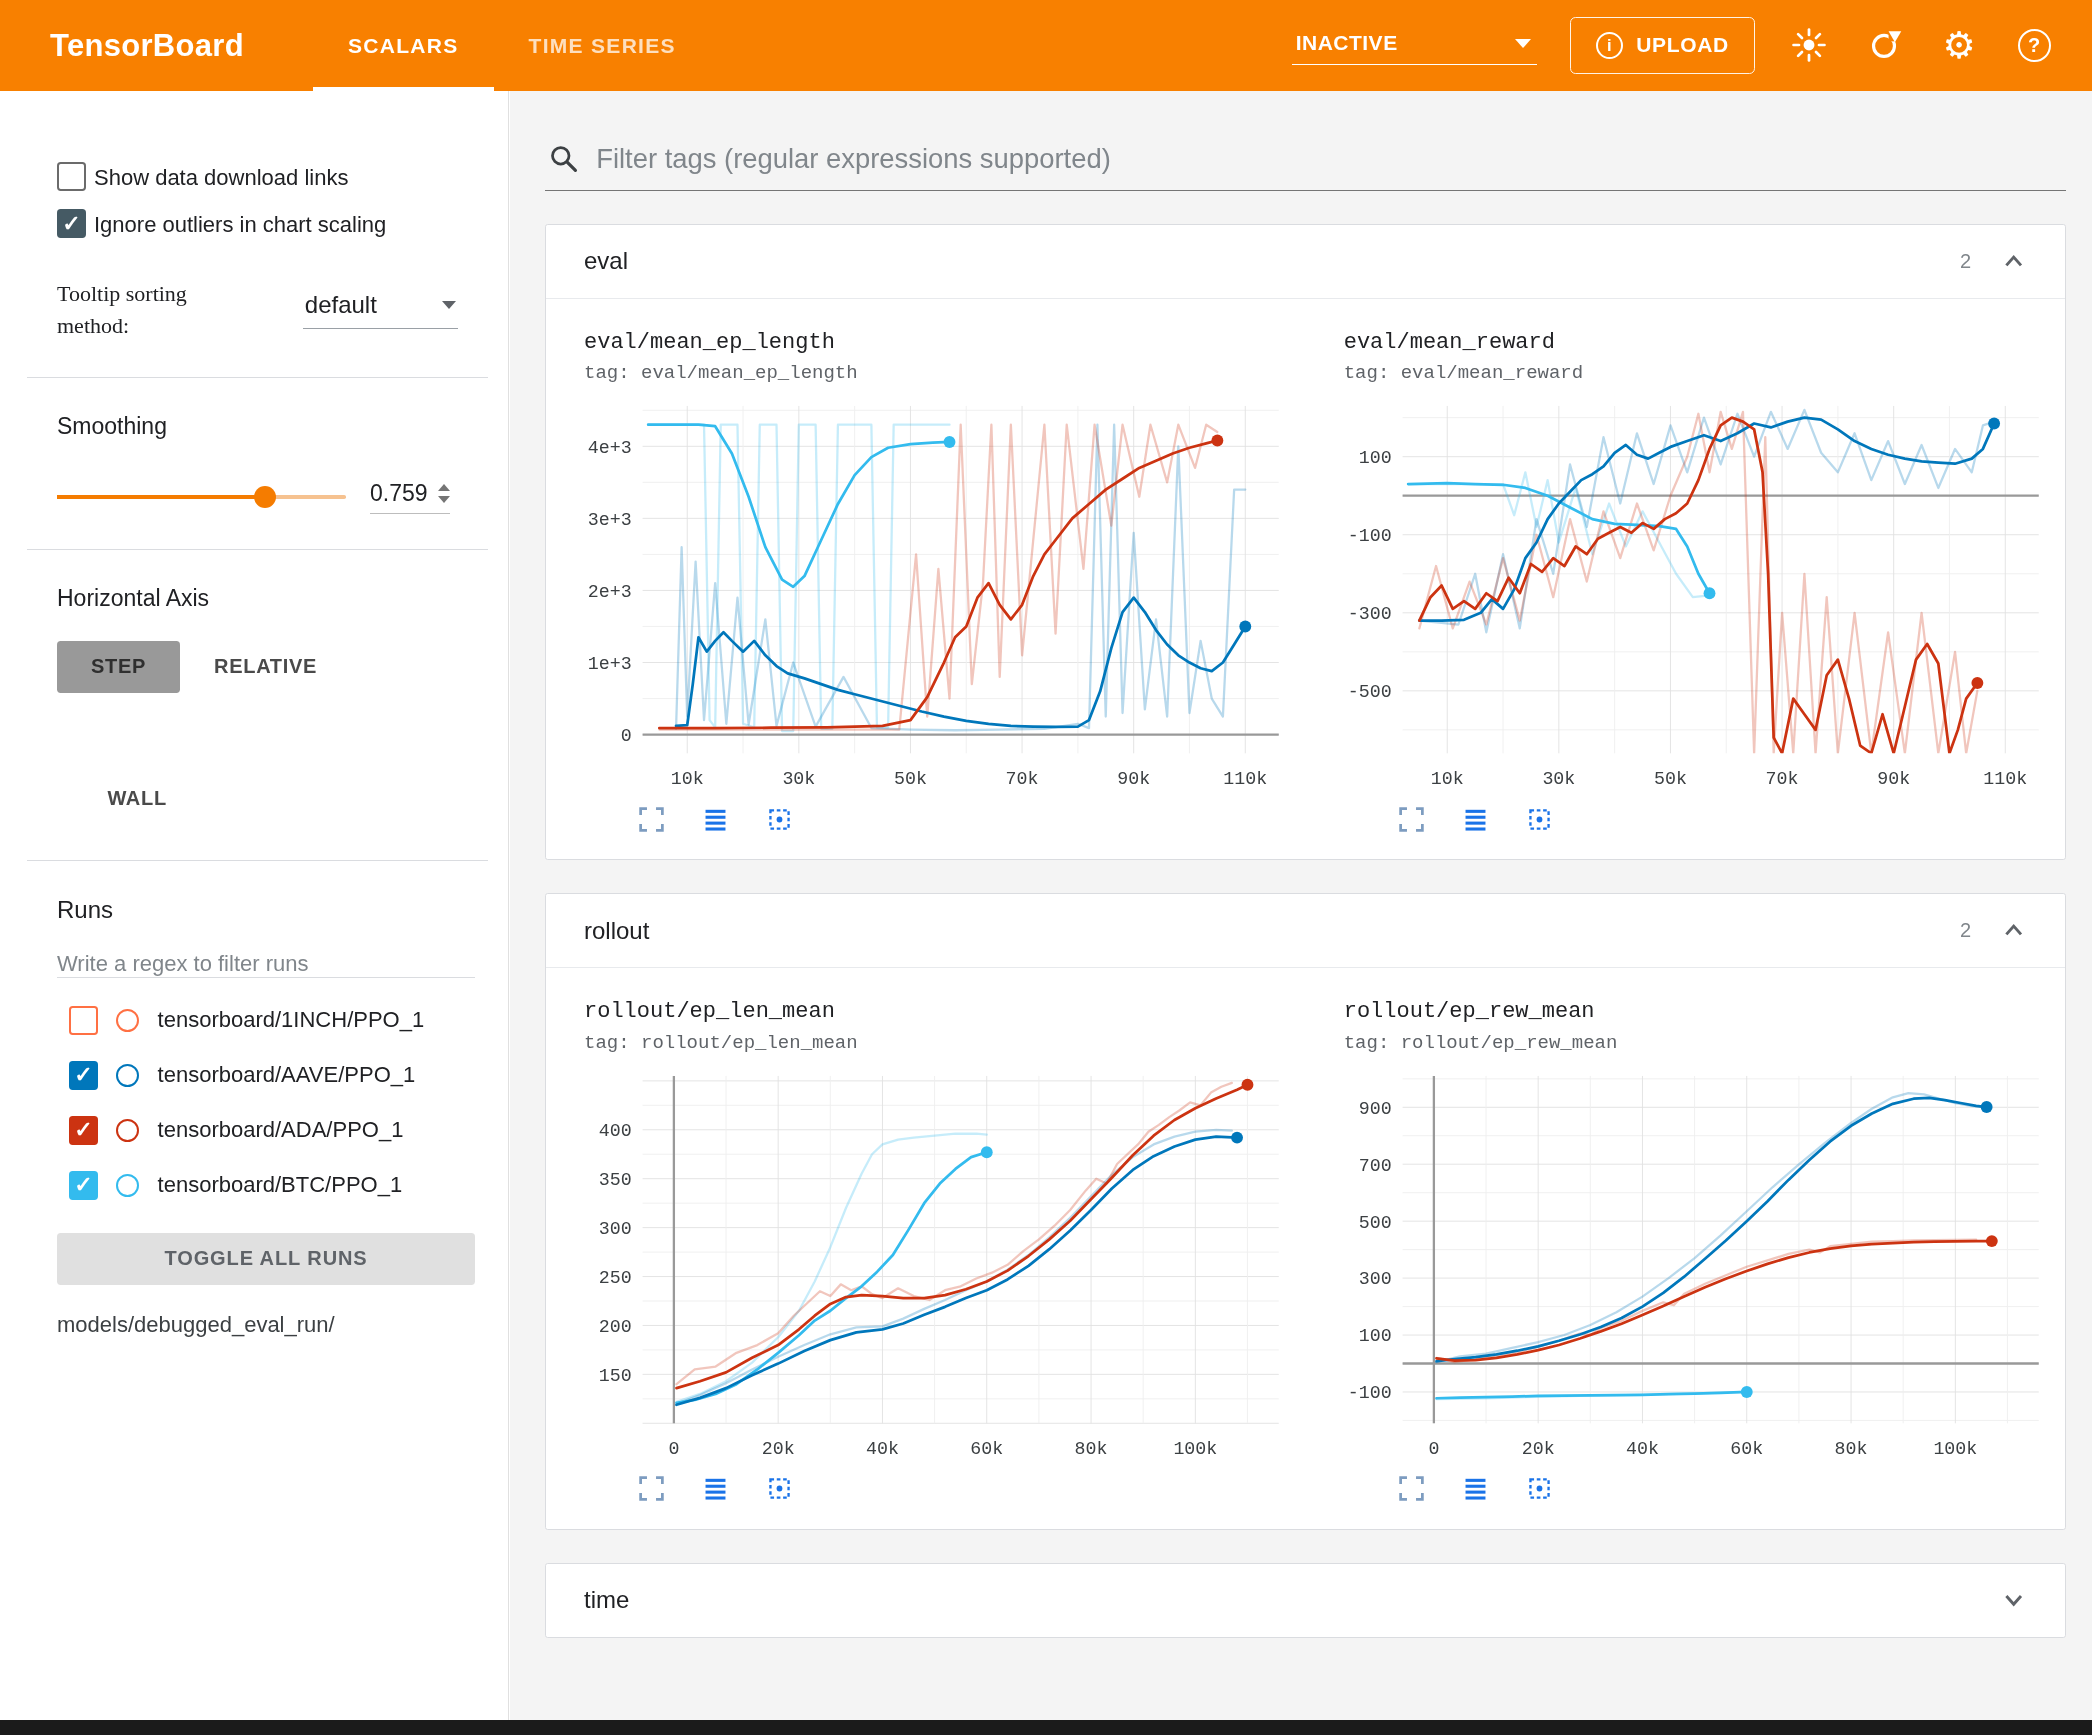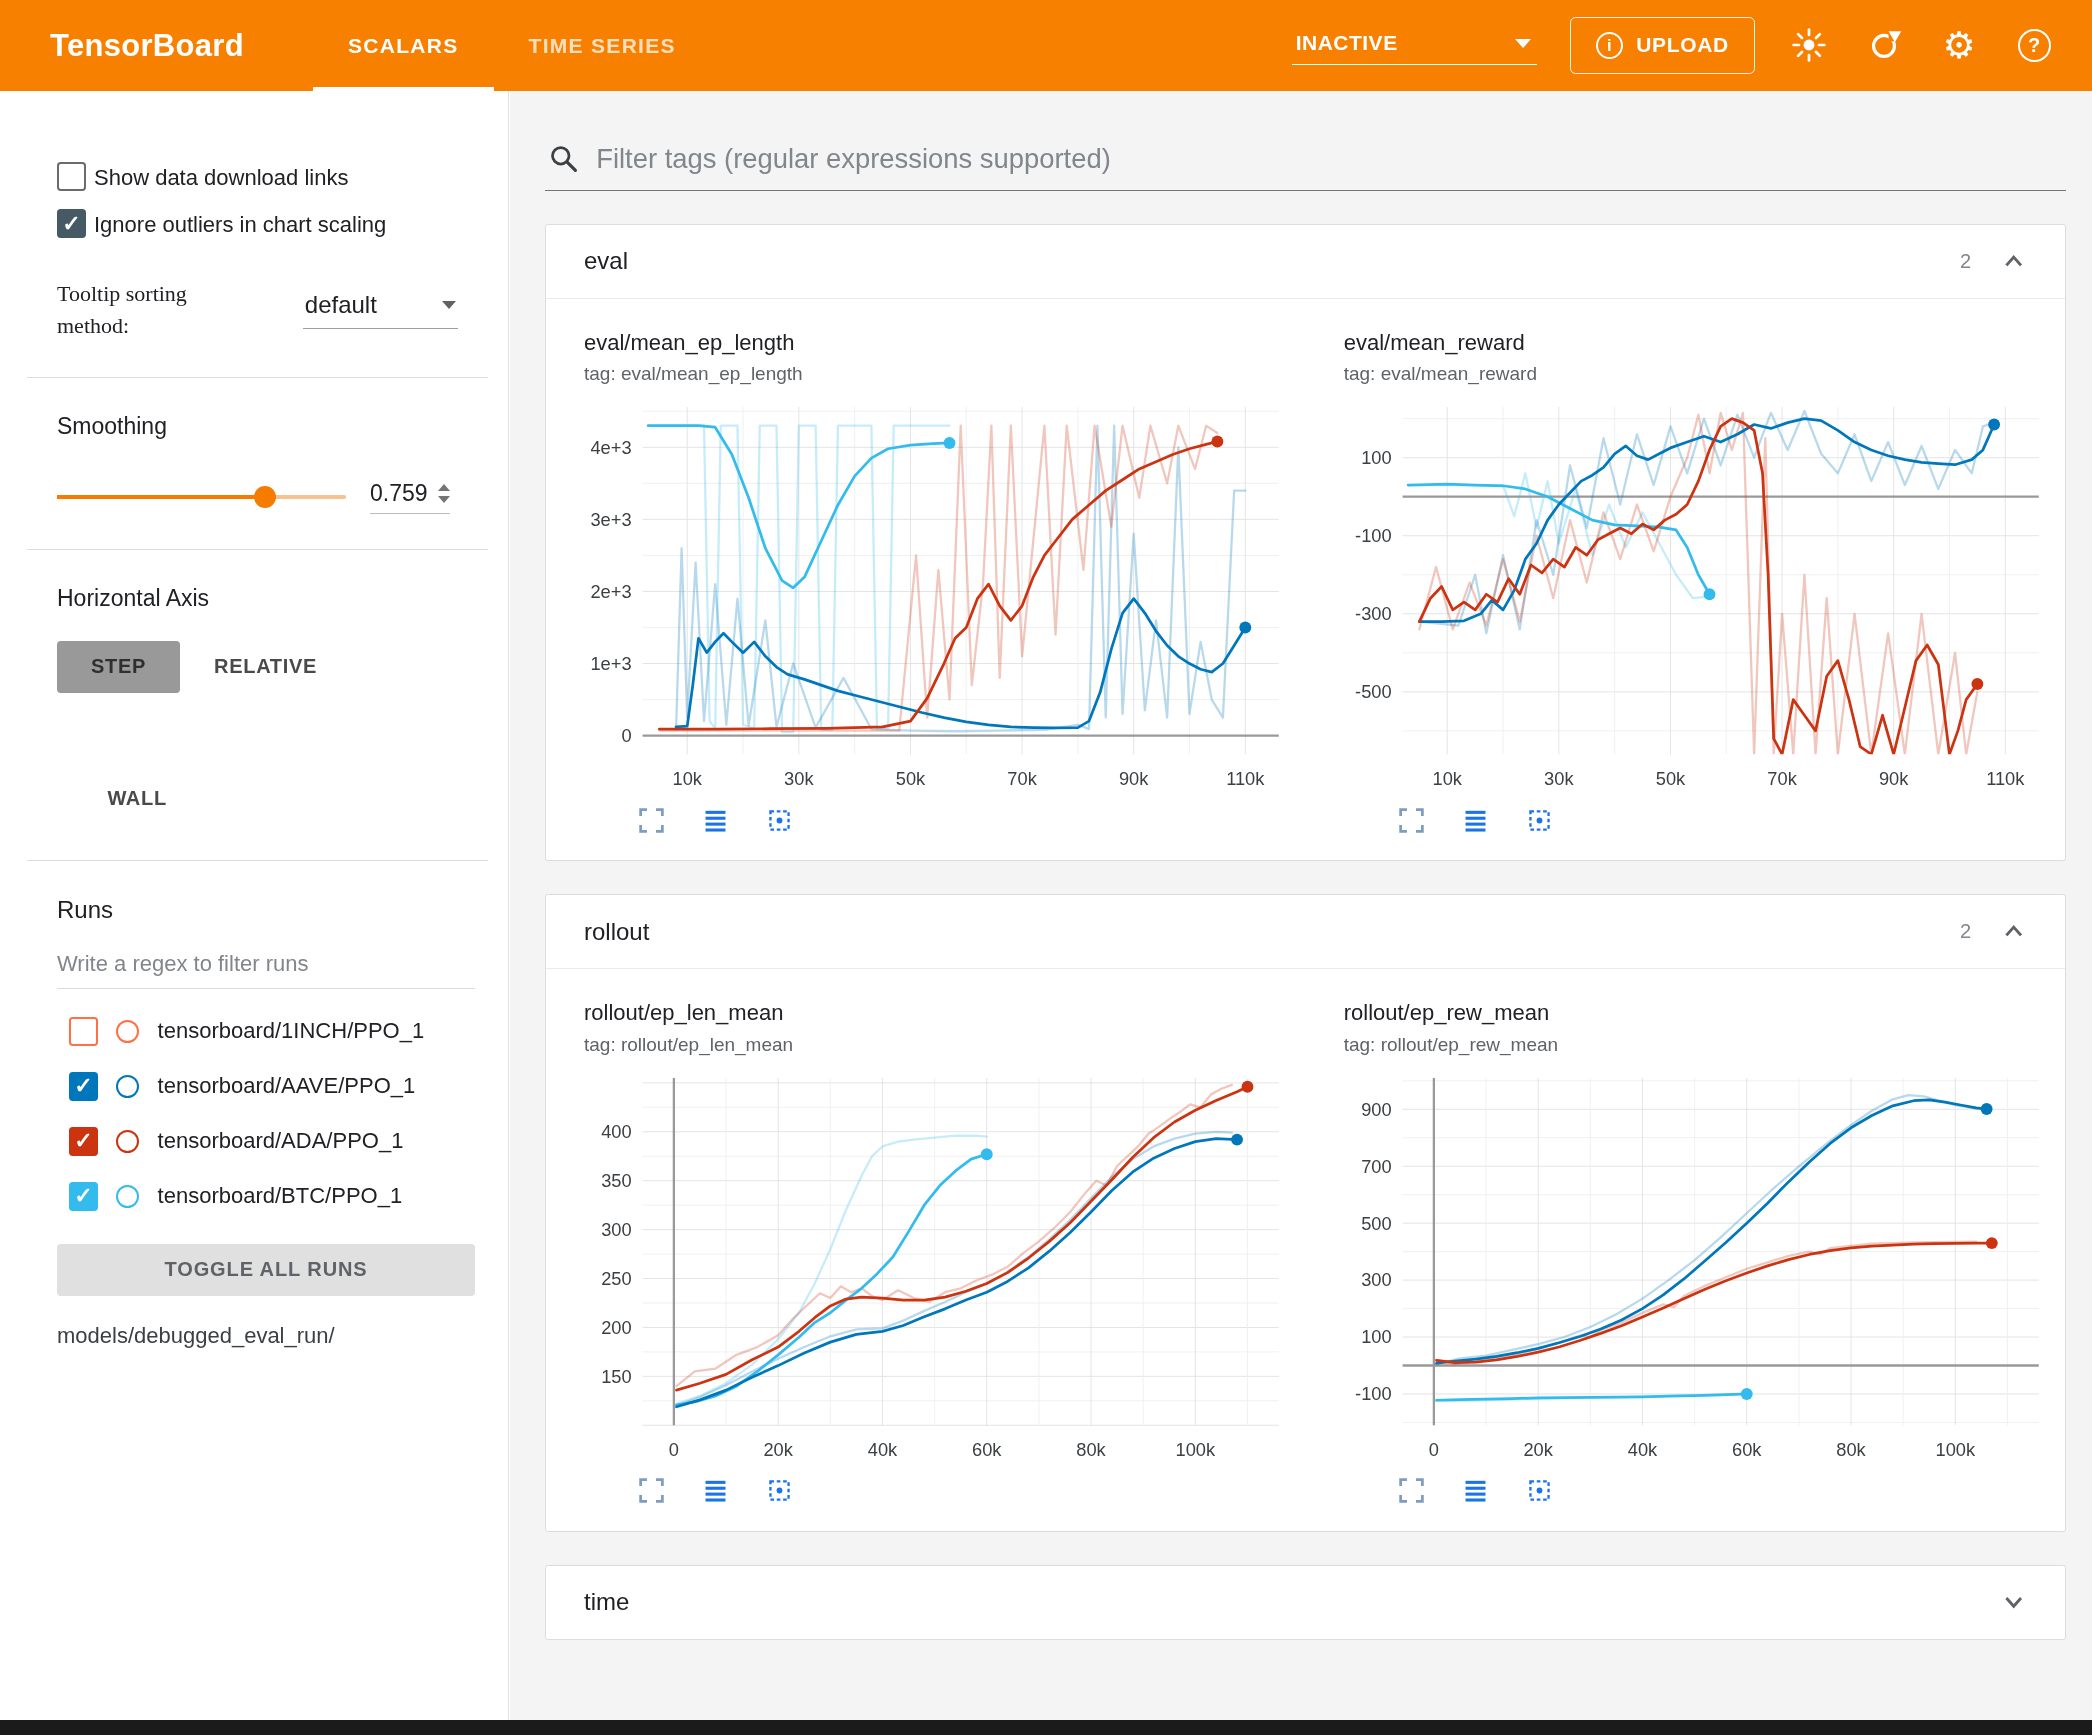--- a/index.html
+++ b/index.html
@@ -44,21 +44,21 @@
   .sm-value input{width:64px;border:0;outline:none;font-size:23px;font-family:inherit;color:#202124;background:transparent;}
   .spin{display:flex;flex-direction:column;gap:4.6px;cursor:pointer;}
   .spin .up{width:0;height:0;border-left:6.4px solid transparent;border-right:6.4px solid transparent;border-bottom:7.3px solid #757575;}
   .spin .down{width:0;height:0;border-left:6.4px solid transparent;border-right:6.4px solid transparent;border-top:7.3px solid #757575;}
   .haxis-btns{margin-top:29px;width:402px;display:flex;flex-wrap:wrap;row-gap:40px;align-items:center;}
   .btn-step{background:#999;color:#2f2f2f;font-size:20px;letter-spacing:0.7px;padding:14.6px 34px;border-radius:3.7px;font-weight:bold;cursor:pointer;}
   .btn-flat{color:#4a4a4a;font-size:20px;letter-spacing:0.7px;padding:14.6px 34px;font-weight:bold;cursor:pointer;}
   .wbreak{flex-basis:100%;height:0;}
   .btn-wall{margin-left:16.4px;}
   .runs-title{font-size:24px;}
-  .runs-filter{margin-top:27.4px;border-bottom:0.9px solid #dadce0;width:418px;padding-bottom:11px;}
+  .runs-filter{margin-top:27.4px;border-bottom:0.9px solid #dadce0;width:418px;padding-bottom:0;}
   .runs-filter input{width:100%;border:0;outline:none;font-size:22px;font-family:inherit;background:transparent;color:#202124;}
   .runs-filter input::placeholder{color:#80868b;}
   .run-list{margin-top:14.6px;}
   .run-row{display:flex;align-items:center;gap:18.3px;height:55px;font-size:22px;cursor:pointer;padding-left:12px;}
   .run-cb{width:29px;height:29px;border-radius:3.7px;border:2.3px solid #999;display:flex;align-items:center;justify-content:center;flex:none;}
   .run-cb.checked::after{content:"\2713";color:#fff;font-size:22px;font-weight:bold;}
   .run-circle{width:23px;height:23px;border-radius:50%;border:2.7px solid #999;flex:none;}
   .toggle-all{margin-top:20px;width:418px;height:52px;background:#e0e0e0;border:none;border-radius:3.7px;color:#5f6368;font-size:20px;font-weight:bold;letter-spacing:0.9px;font-family:inherit;cursor:pointer;}
   .subdir{margin-top:27.4px;font-size:22px;color:#3c4043;}
 
@@ -66,21 +66,21 @@
   .main{position:absolute;top:91px;left:510px;right:0;bottom:0;background:#f4f4f4;padding:44px 25.6px 0 35px;overflow:hidden;}
   .filter-row{display:flex;align-items:center;gap:16.4px;border-bottom:1.8px solid #757575;padding:7.3px 5.5px 14.6px 1.8px;}
   .filter-row input{flex:1;border:0;background:transparent;outline:none;font-size:27.4px;color:#202124;font-family:inherit;}
   .filter-row input::placeholder{color:#80868b;}
   .card{background:#fff;border:0.9px solid #dadce0;border-radius:2.7px;margin-top:33px;}
   .card-header{height:73px;display:flex;align-items:center;padding:0 38px;cursor:pointer;}
   .card-title{font-size:24px;color:#202124;}
   .card-right{margin-left:auto;display:flex;align-items:center;gap:29px;}
   .card-count{font-size:20px;color:#80868b;}
   .chev{width:27.4px;height:27.4px;display:flex;align-items:center;justify-content:center;}
-  .card-body{border-top:0.9px solid #e8eaed;display:flex;padding:31px 0 25.6px;}
+  .card-body{border-top:0.9px solid #e8eaed;display:flex;padding:31px 0 25.6px;font-family:Liberation Mono, monospace;}
   .chart-block{width:50%;padding-left:38px;}
   .chart-title{font-size:22px;color:#202124;}
   .chart-tag{font-size:19px;color:#5f6368;margin-top:7.3px;}
   .chart-host{margin-top:11px;width:705px;}
   .chart-host svg{display:block;}
   .chart-toolbar{display:flex;gap:35px;margin:5.5px 0 0 53px;}
   .tool-ic{width:29px;height:29px;cursor:pointer;display:flex;align-items:center;justify-content:center;}
   .bottom-bar{position:absolute;left:0;right:0;bottom:0;height:14.6px;background:#1b1b1b;z-index:9;cursor:pointer;}
 </style>
 </head>

